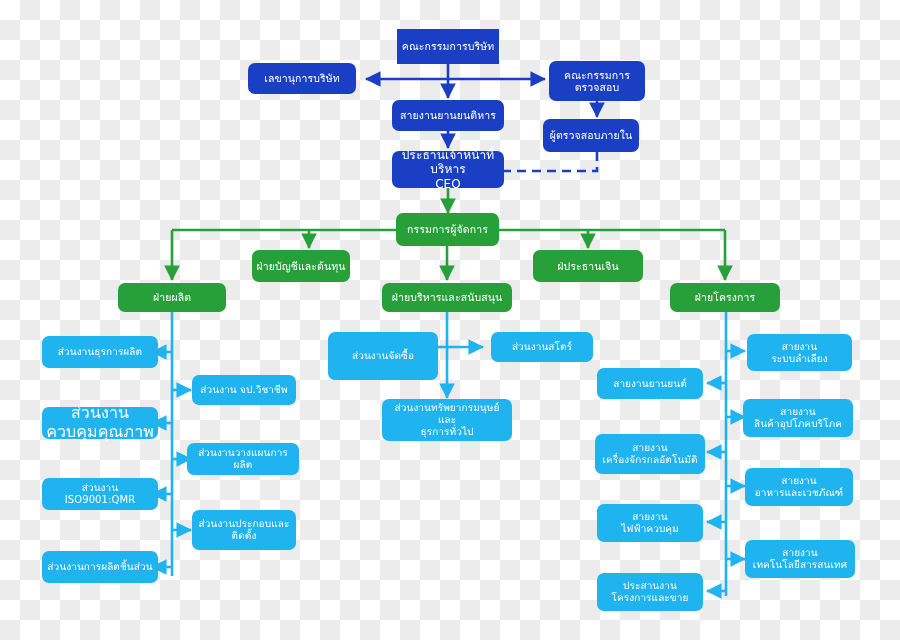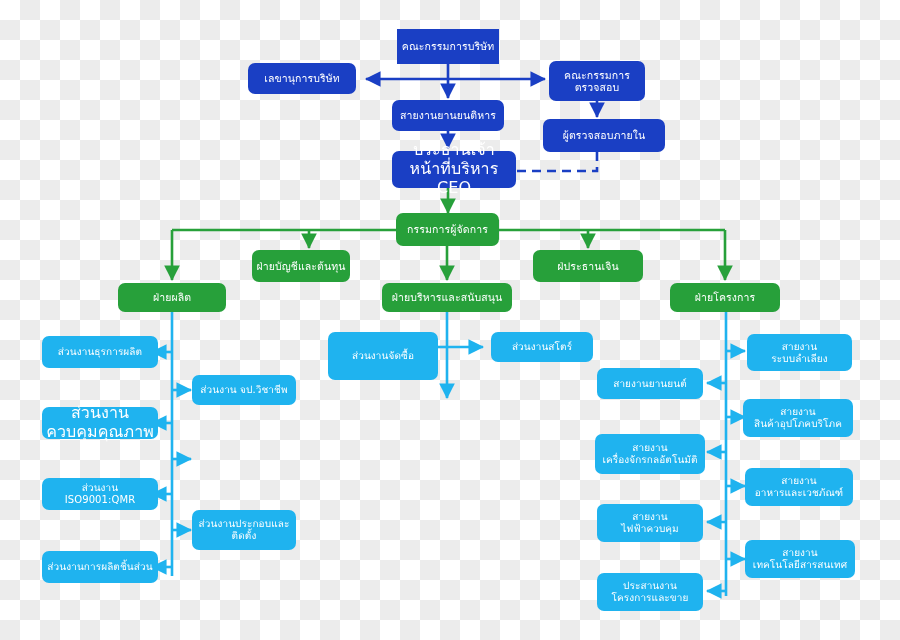--- a/index.html
+++ b/index.html
@@ -113,55 +113,58 @@
 
   <div class="node n-blue-sq" style="left:397px; top:29px; width:102px; height:35px; font-size:10.5px;">คณะกรรมการบริษัท</div>
 
   <div class="node n-blue" style="left:248px; top:63px; width:108px; height:31px; font-size:10.5px;">เลขานุการบริษัท</div>
 
   <div class="node n-blue" style="left:549px; top:61px; width:96px; height:40px; font-size:10.5px;">คณะกรรมการ
 ตรวจสอบ</div>
 
   <div class="node n-blue" style="left:392px; top:100px; width:112px; height:31px; font-size:10.5px;">สายงานยานยนติหาร</div>
 
-  <div class="node n-blue" style="left:543px; top:119px; width:122px; height:33px; font-size:10.5px;text-align:right;">ผู้ตรวจสอบภายใน</div>
+  <div class="node n-blue" style="left:543px; top:119px; width:96px; height:33px; font-size:10.5px;text-align:right;">ผู้ตรวจสอบภายใน</div>
 
-  <div class="node n-blue" style="left:392px; top:151px; width:124px; height:37px; font-size:16px;">ประธานเจ้าหน้าที่บริหาร
+  <div class="node n-blue" style="left:392px; top:151px; width:112px; height:37px; font-size:12px;">ประธานเจ้าหน้าที่บริหาร
 CEO</div>
 
   <div class="node n-green" style="left:396px; top:213px; width:103px; height:33px; font-size:10.5px;">กรรมการผู้จัดการ</div>
 
   <div class="node n-green" style="left:252px; top:250px; width:98px; height:32px; font-size:10.5px;">ฝ่ายบัญชีและต้นทุน</div>
 
   <div class="node n-green" style="left:533px; top:250px; width:110px; height:32px; font-size:10.5px;">ฝ่ประธานเจิน</div>
 
   <div class="node n-green" style="left:118px; top:283px; width:108px; height:29px; font-size:10.5px;">ฝ่ายผลิต</div>
 
   <div class="node n-green" style="left:382px; top:283px; width:130px; height:29px; font-size:10.5px;">ฝ่ายบริหารและสนับสนุน</div>
 
   <div class="node n-green" style="left:670px; top:283px; width:110px; height:29px; font-size:10.5px;">ฝ่ายโครงการ</div>
 
   <div class="node n-cyan" style="left:42px; top:336px; width:116px; height:32px; font-size:10px;">ส่วนงานธุรการผลิต</div>
 
   <div class="node n-cyan" style="left:192px; top:375px; width:104px; height:30px; font-size:10px;">ส่วนงาน จป.วิชาชีพ</div>
 
   <div class="node n-cyan" style="left:42px; top:407px; width:116px; height:32px; font-size:16px;">ส่วนงานควบคุมคุณภาพ</div>
 
+  <div class="node n-cyan" style="left:187px; top:443px; width:112px; height:32px; font-size:10px;">ส่วนงานวางแผนการผลิต</div>
 
   <div class="node n-cyan" style="left:42px; top:478px; width:116px; height:32px; font-size:10px;">ส่วนงาน ISO9001:QMR</div>
 
   <div class="node n-cyan" style="left:192px; top:510px; width:104px; height:40px; font-size:10px;">ส่วนงานประกอบและ
 ติดตั้ง</div>
 
   <div class="node n-cyan" style="left:42px; top:551px; width:116px; height:32px; font-size:10px;">ส่วนงานการผลิตชิ้นส่วน</div>
 
   <div class="node n-cyan" style="left:310px; top:332px; width:110px; height:48px; font-size:10px;margin-left:18px;">ส่วนงานจัดซื้อ</div>
 
   <div class="node n-cyan" style="left:485px; top:332px; width:102px; height:30px; font-size:10px;margin-left:6px;">ส่วนงานสโตร์</div>
 
+  <div class="node n-cyan" style="left:382px; top:399px; width:130px; height:42px; font-size:10px;">ส่วนงานทรัพยากรมนุษย์และ
+ธุรการทั่วไป</div>
 
   <div class="node n-cyan" style="left:747px; top:334px; width:105px; height:37px; font-size:10px;">สายงาน
 ระบบลำเลียง</div>
 
   <div class="node n-cyan" style="left:597px; top:368px; width:106px; height:31px; font-size:10px;">สายงานยานยนต์</div>
 
   <div class="node n-cyan" style="left:743px; top:399px; width:110px; height:38px; font-size:10px;">สายงาน
 สินค้าอุปโภคบริโภค</div>
 
   <div class="node n-cyan" style="left:595px; top:434px; width:110px; height:40px; font-size:10px;">สายงาน

